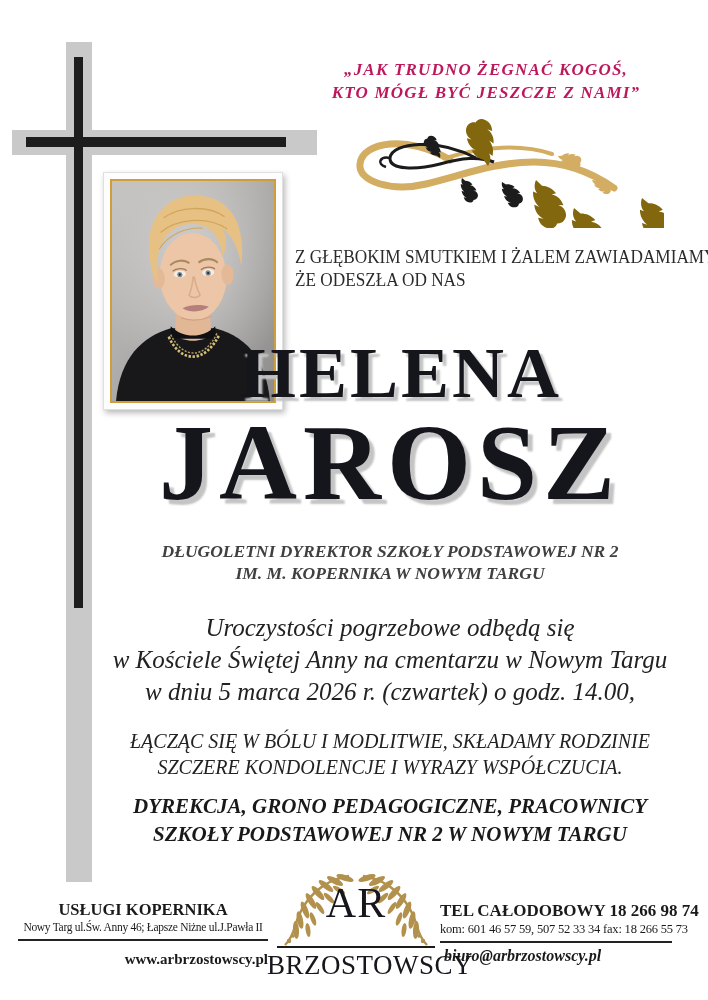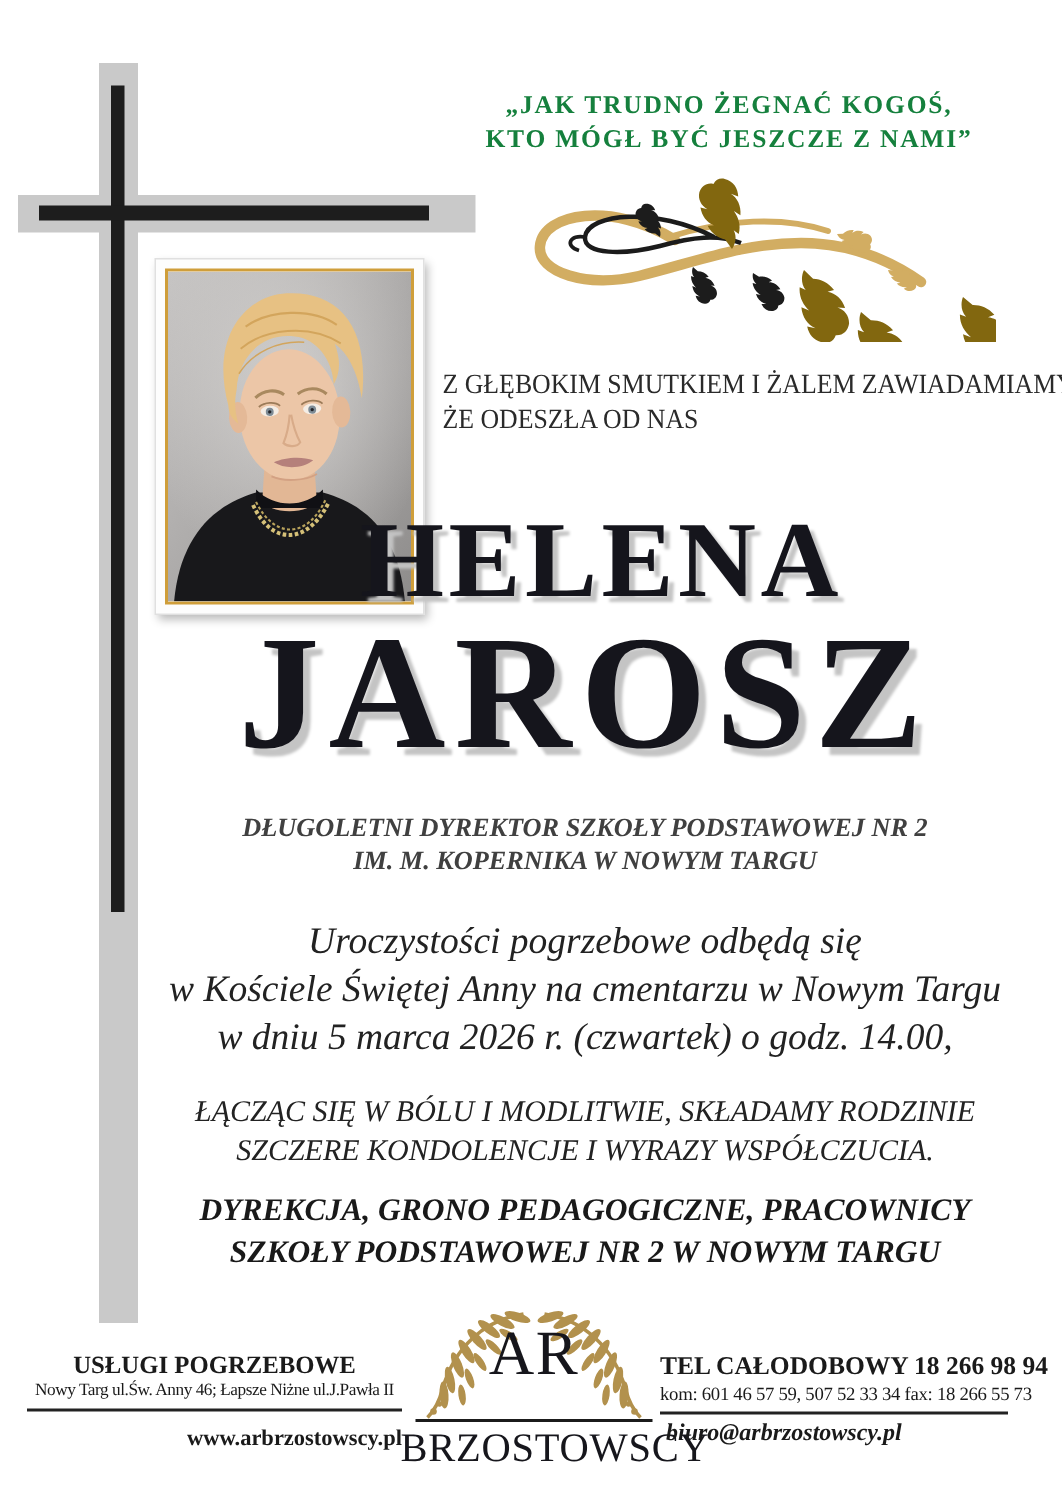--- a/index.html
+++ b/index.html
@@ -8,21 +8,21 @@
     background:#ffffff;overflow:hidden;
     font-family:"Liberation Serif", serif;color:#1a1a1a;
   }
   
   .cross-gray-v{position:absolute;left:66px;top:42px;width:26px;height:840px;background:#c9c9c9;}
   .cross-gray-h{position:absolute;left:12px;top:130px;width:305px;height:25px;background:#c9c9c9;}
   .cross-black-v{position:absolute;left:74px;top:57px;width:9px;height:551px;background:#1d1d1d;}
   .cross-black-h{position:absolute;left:26px;top:137px;width:260px;height:10px;background:#1d1d1d;}
   
   .quote{position:absolute;left:288px;top:58px;width:396px;text-align:center;
-    font-weight:bold;font-size:17px;line-height:23px;letter-spacing:1.2px;color:#15803d;}
+    font-weight:bold;font-style:italic;font-size:17px;line-height:23px;letter-spacing:1.2px;color:#be185d;}
   
   .flourish{position:absolute;left:346px;top:116px;width:318px;height:112px;}
   
   .photo{position:absolute;left:103px;top:172px;width:180px;height:238px;background:#fdfdfd;
     border:1px solid #e0e0e0;box-shadow:2px 3px 6px rgba(0,0,0,.28);padding:6px;box-sizing:border-box;}
   .photo-inner{width:100%;height:100%;border:2px solid #cf9e3a;box-sizing:border-box;overflow:hidden;}
   .photo-inner svg{display:block;width:100%;height:100%;}
   
   .announce{position:absolute;left:295px;top:246px;width:400px;font-size:18.5px;line-height:23px;color:#2a2a2a;}
   .announce .squeeze{display:inline-block;transform:scaleX(.93);transform-origin:left top;white-space:nowrap;}
@@ -186,21 +186,21 @@
     <div>ŁĄCZĄC SIĘ W BÓLU I MODLITWIE, SKŁADAMY RODZINIE</div>
     <div>SZCZERE KONDOLENCJE I WYRAZY WSPÓŁCZUCIA.</div>
   </div>
 
   <div class="signature">
     <div>DYREKCJA, GRONO PEDAGOGICZNE, PRACOWNICY</div>
     <div>SZKOŁY PODSTAWOWEJ NR 2 W NOWYM TARGU</div>
   </div>
 
   <div class="footer-left">
-    <div class="fl-title">USŁUGI POGRZEBOWE</div>
+    <div class="fl-title">USŁUGI KOPERNIKA</div>
     <div class="fl-address">Nowy Targ ul.Św. Anny 46; Łapsze Niżne ul.J.Pawła  II</div>
     <div class="fl-rule"></div>
     <div class="fl-www">www.arbrzostowscy.pl</div>
   </div>
 
   <div class="footer-logo">
     <div class="laurel">
       <svg viewBox="0 0 162 84" width="162" height="84">
         <defs>
           <g id="branch">
@@ -227,19 +227,19 @@
         <use href="#branch"></use>
         <use href="#branch" transform="translate(162,0) scale(-1,1)"></use>
       </svg>
     </div>
     <div class="ar">AR</div>
     <div class="logo-rule"></div>
     <div class="logo-name">BRZOSTOWSCY</div>
   </div>
 
   <div class="footer-right">
-    <div class="fr-phone">TEL CAŁODOBOWY 18 266 98 94</div>
+    <div class="fr-phone">TEL CAŁODOBOWY 18 266 98 74</div>
     <div class="fr-contacts">kom: 601 46 57 59, 507 52 33 34 fax: 18 266 55 73</div>
     <div class="fr-rule"></div>
     <div class="fr-email">biuro@arbrzostowscy.pl</div>
   </div>
 
 </div>
 
 </body></html>

